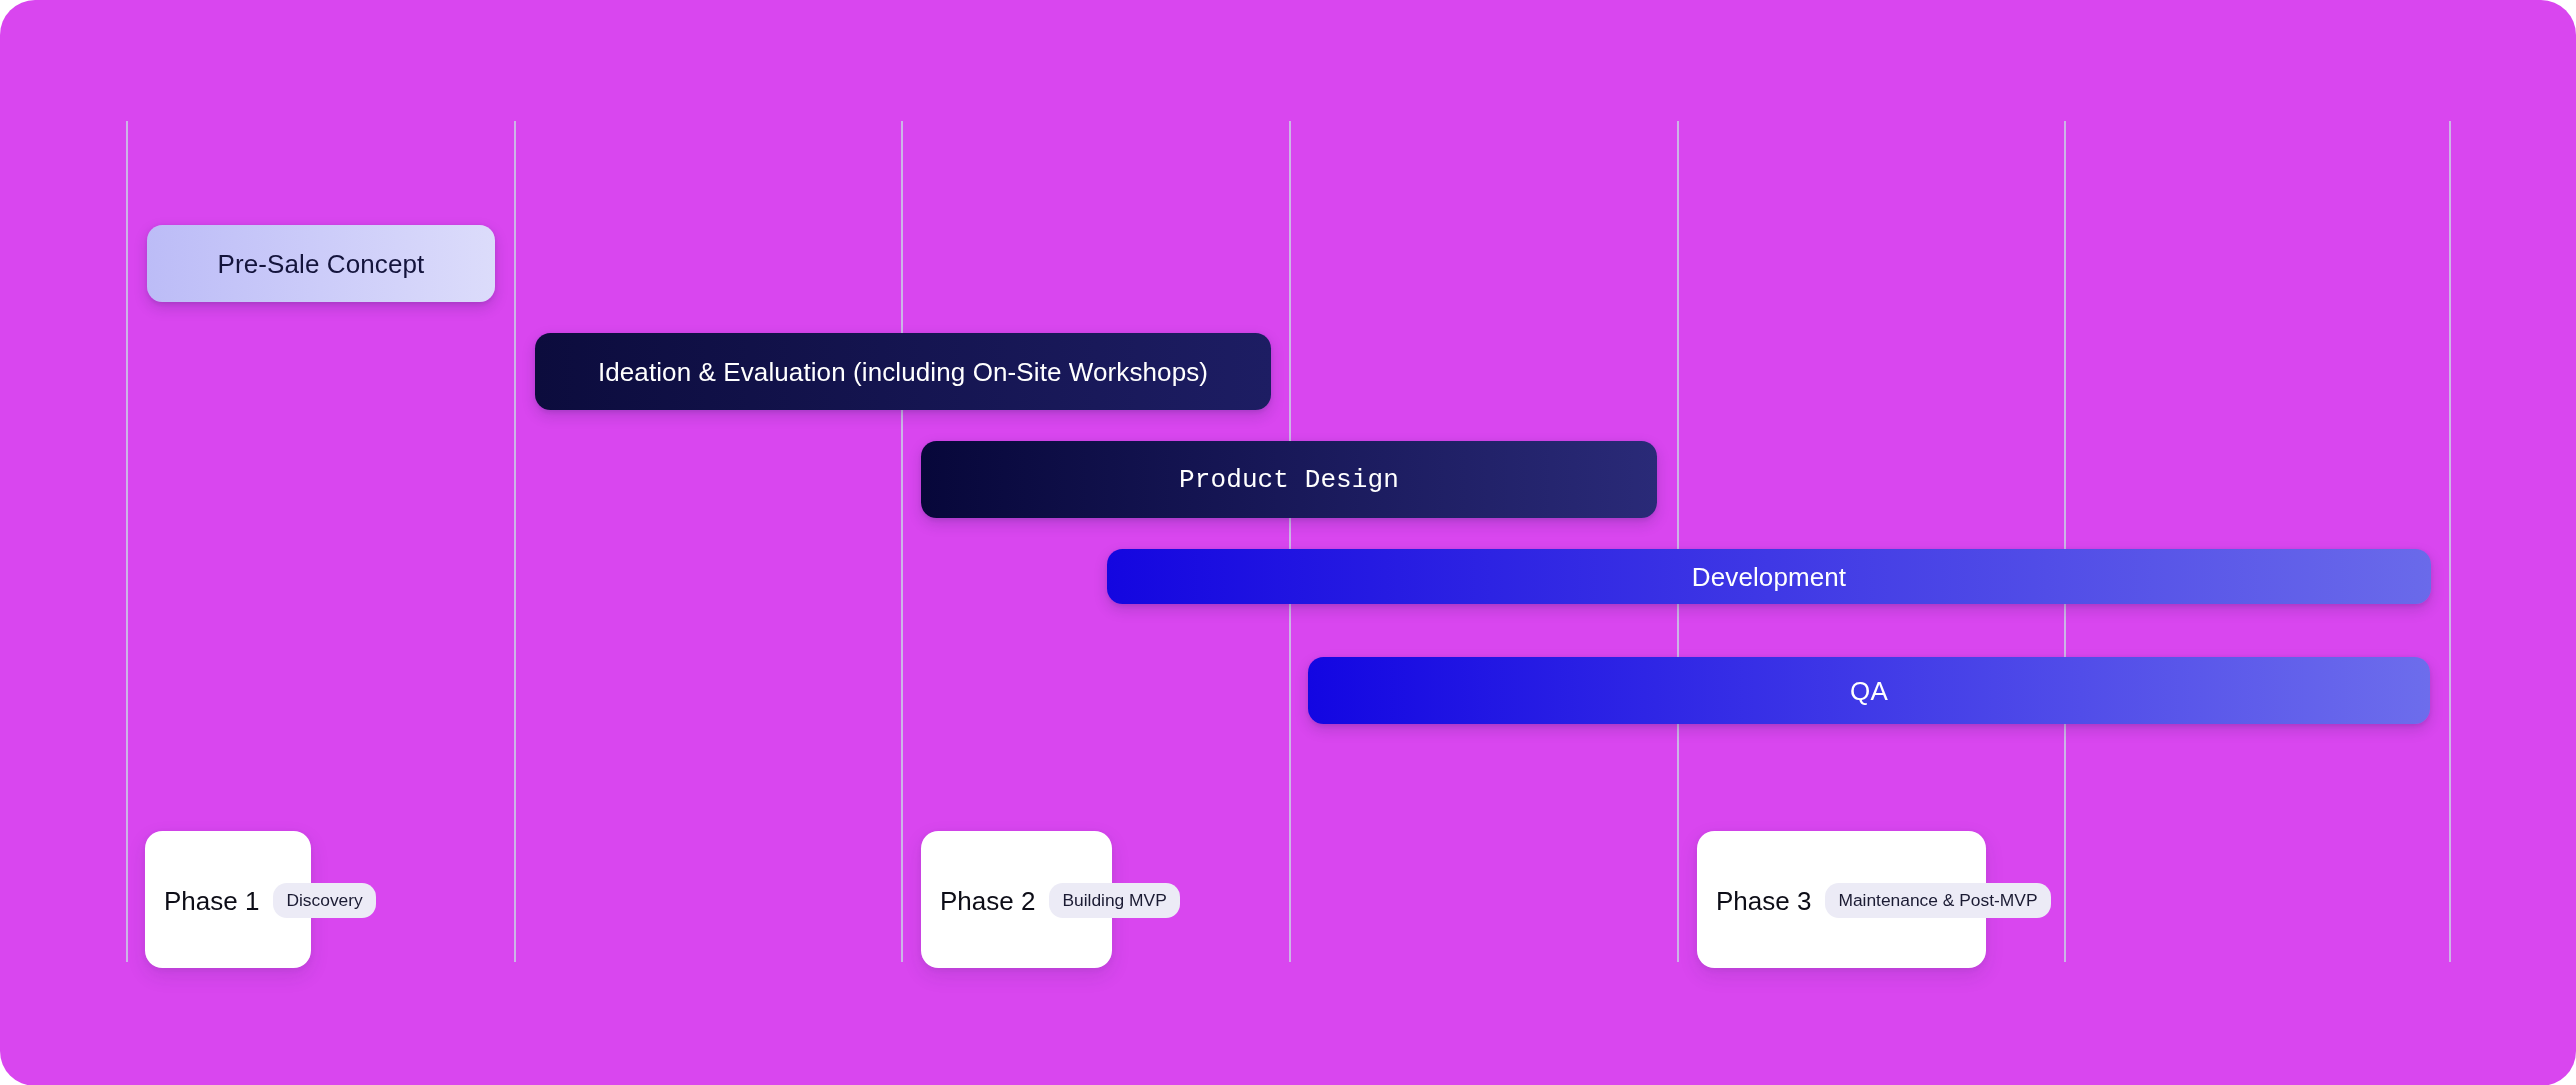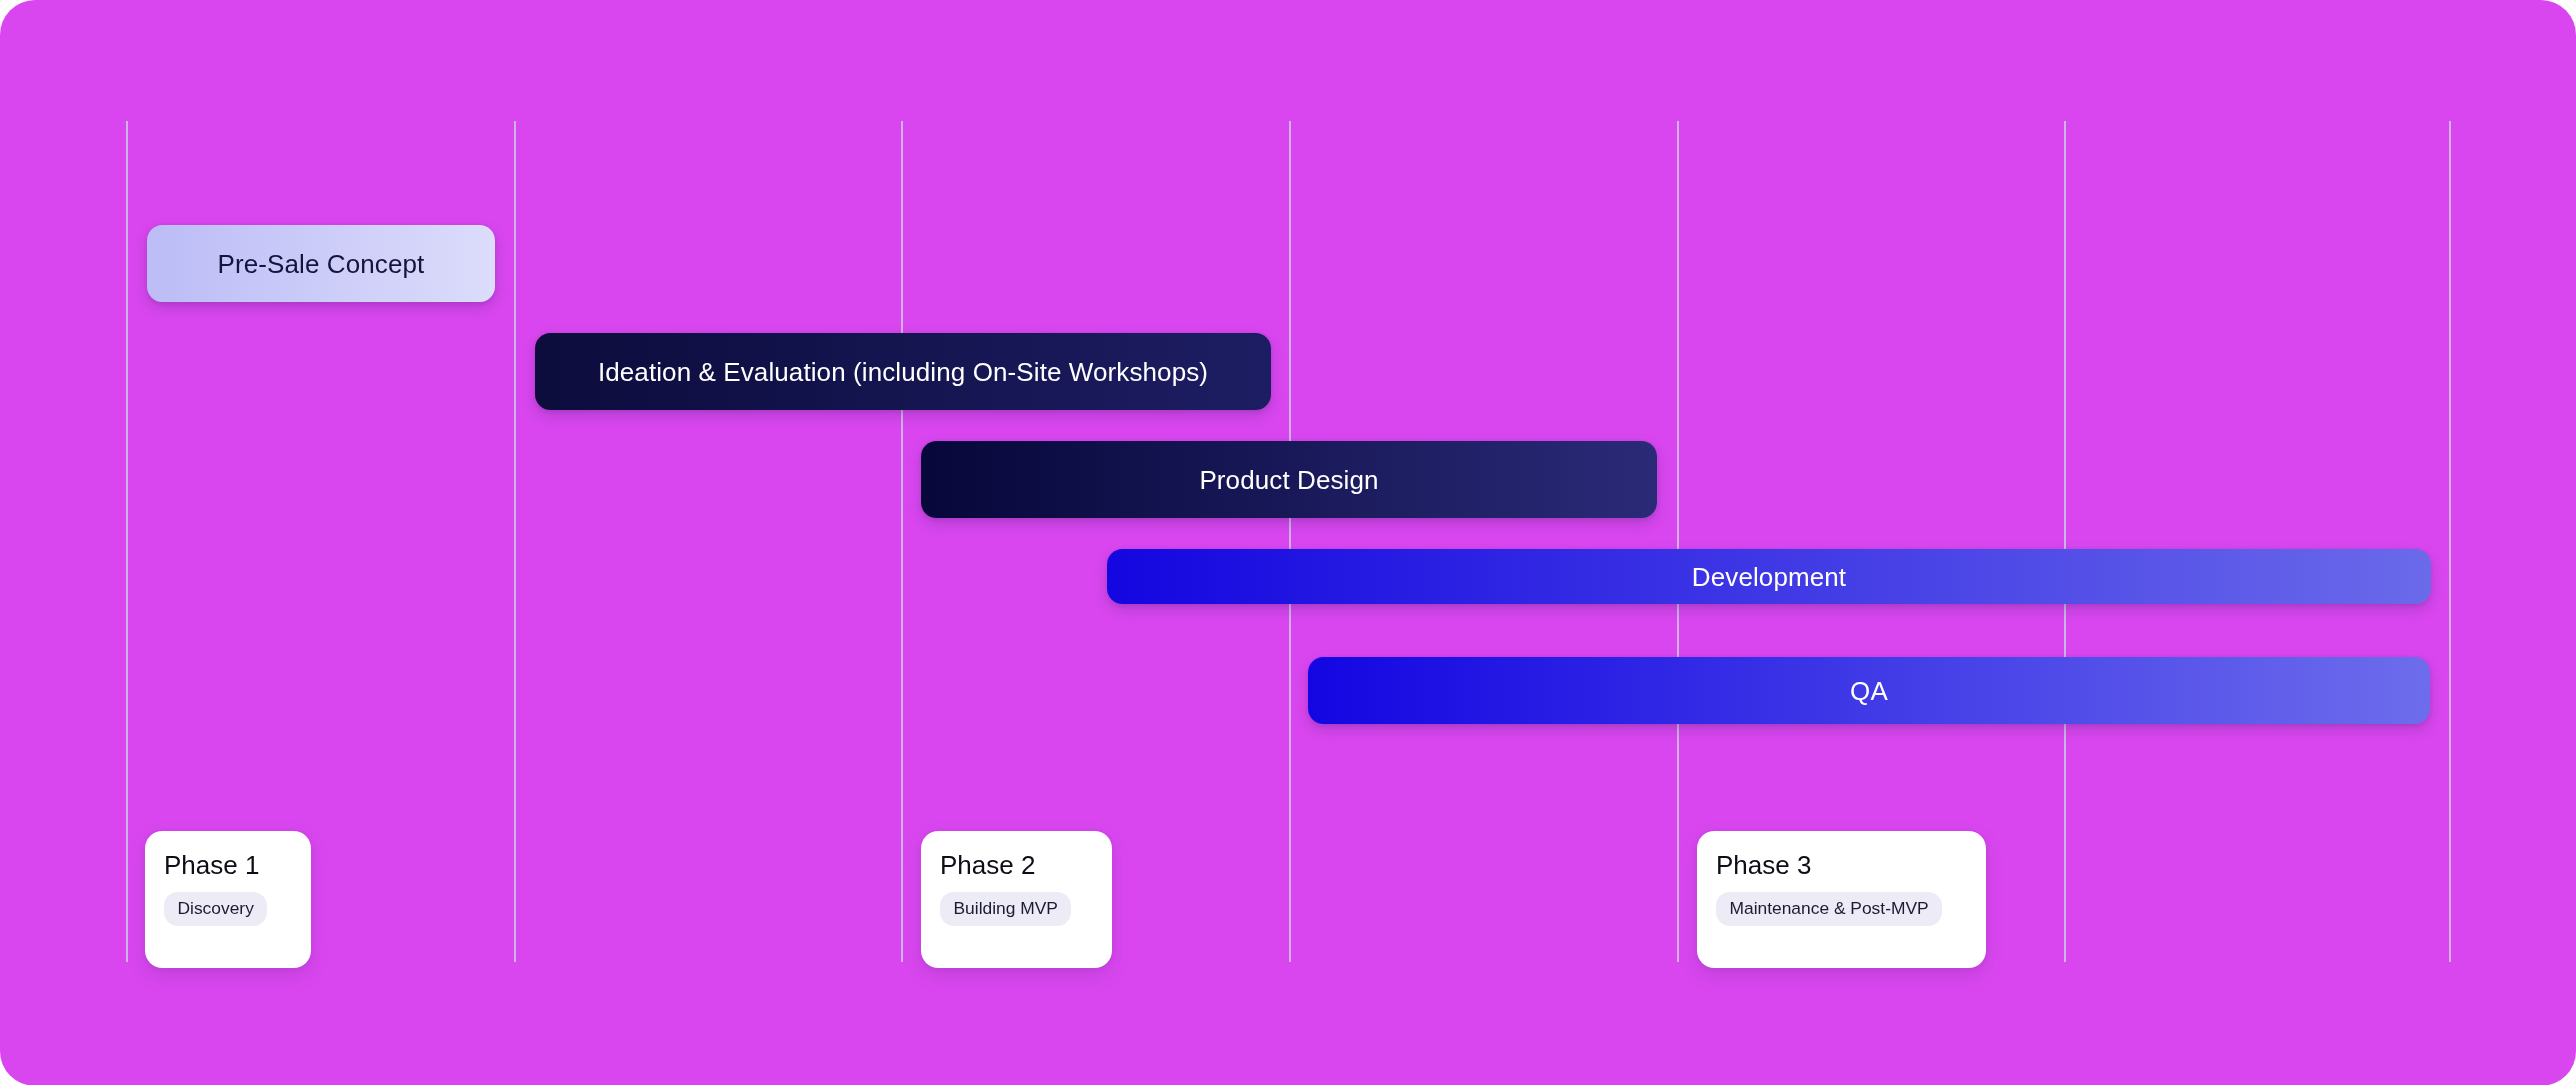--- a/index.html
+++ b/index.html
@@ -65,21 +65,21 @@
     line-height: 1;
   }
 
   .bar-presale   { background: linear-gradient(90deg, #bcbcf7 0%, #dcdcfb 100%); }
   .bar-presale .bar-label { color: #14143c; }
 
   .bar-ideation  { background: linear-gradient(90deg, #0c0c3d 0%, #1d1d63 100%); }
   .bar-ideation .bar-label { color: #ffffff; }
 
   .bar-design    { background: linear-gradient(90deg, #07073a 0%, #2a2a78 100%); }
-  .bar-design .bar-label { color: #ffffff; }
+  .bar-design .bar-label { color: #ffffff; font-family: Liberation Mono, monospace; }
 
   .bar-development { background: linear-gradient(90deg, #1406e0 0%, #6a6aea 100%); }
   .bar-development .bar-label { color: #ffffff; }
 
   .bar-qa        { background: linear-gradient(90deg, #1306e2 0%, #6d6dec 100%); }
   .bar-qa .bar-label { color: #ffffff; }
 
   
   #phases-layer {
     position: absolute;
@@ -88,22 +88,22 @@
   }
   .phase-card {
     position: absolute;
     background: #ffffff;
     border-radius: 17.4px;
     box-shadow: 0 7.7px 19px rgba(40, 40, 90, 0.12),
                 0 1.9px 5.8px rgba(40, 40, 90, 0.07);
     box-sizing: border-box;
     padding: 21px 19px 19px 19px;
     display: flex;
-    flex-direction: column;
-    align-items: flex-start;
+    flex-direction: row;
+    align-items: center;
     gap: 13.5px;
   }
   .phase-title {
     font-size: 26px;
     color: #0d0d17;
     line-height: 1;
     white-space: nowrap;
   }
   .phase-tag {
     background: #ecebf6;

